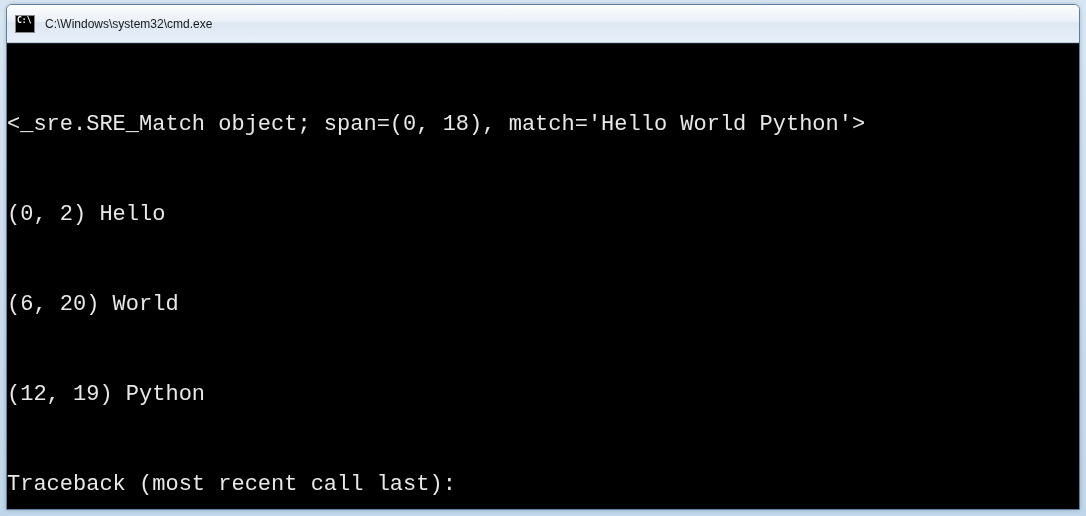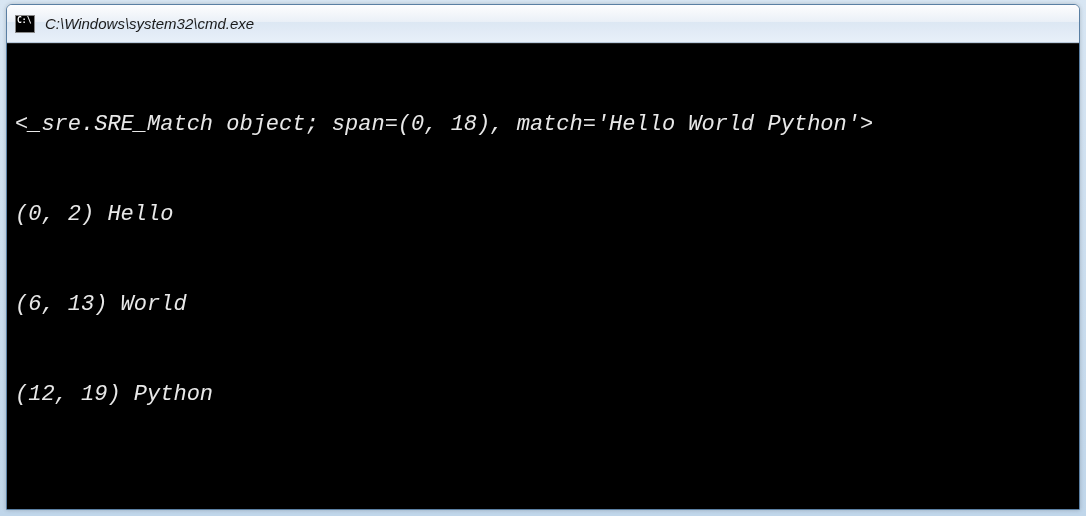--- a/index.html
+++ b/index.html
@@ -30,56 +30,55 @@
     width: 20px; height: 18px;
     background: #000;
     border: 1px solid #888;
     position: relative;
   }
   .app-icon .c-text {
     position: absolute; left: 1px; top: 1px;
     color: #fff; font: bold 8px/8px monospace;
   }
   .title-text {
-    font-size: 15px;
+    font-size: 12px;
     color: #1a1a1a;
-    font-style: italic;
   }
   .console {
     flex: 1;
     background: #000;
     color: #e8e8e8;
     font-family: "Consolas", "Courier New", monospace;
     font-size: 22px;
     line-height: 30px;
-    padding: 6px 4px 6px 8px;
+    padding: 6px 4px 6px 0;
     white-space: pre;
     overflow: hidden;
     border-top: 1px solid #222;
     position: relative;
-    font-style: italic;
   }
   .console .line { display: block; min-height: 30px; }
   @keyframes blink { 50% { opacity: 0; } }
 </style>
 </head>
 <body>
 
 <div class="window">
   <div class="titlebar">
     <div class="app-icon">
       <span class="c-text">C:\</span>
     </div>
     <div class="title-text">C:\Windows\system32\cmd.exe</div>
   </div>
   <div class="console">
     <span class="line">&lt;_sre.SRE_Match object; span=(0, 18), match='Hello World Python'&gt;</span>
     <span class="line">(0, 2) Hello</span>
-    <span class="line">(6, 13) World</span>
+    <span class="line">(6, 20) World</span>
     <span class="line">(12, 19) Python</span>
+    <span class="line">Traceback (most recent call last):</span>
     
     
     
     
     
     
     
     
   </div>
 </div>

